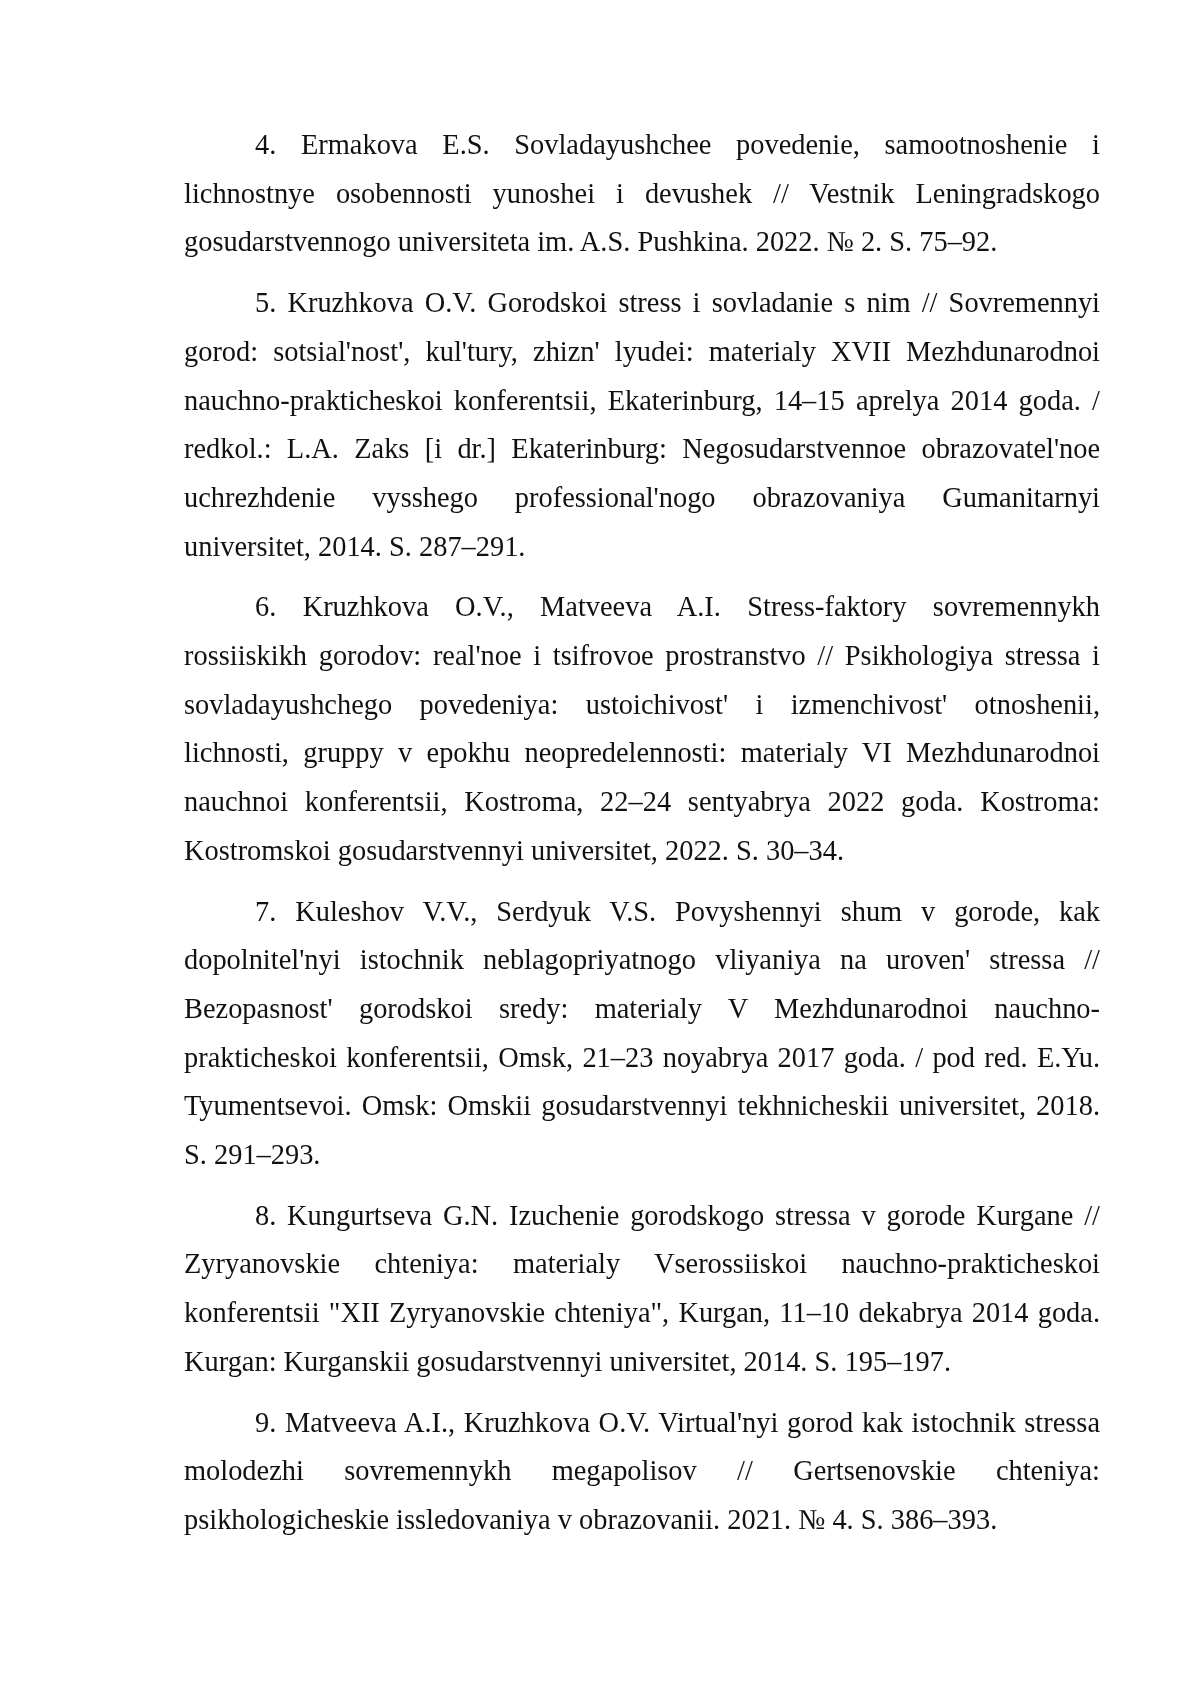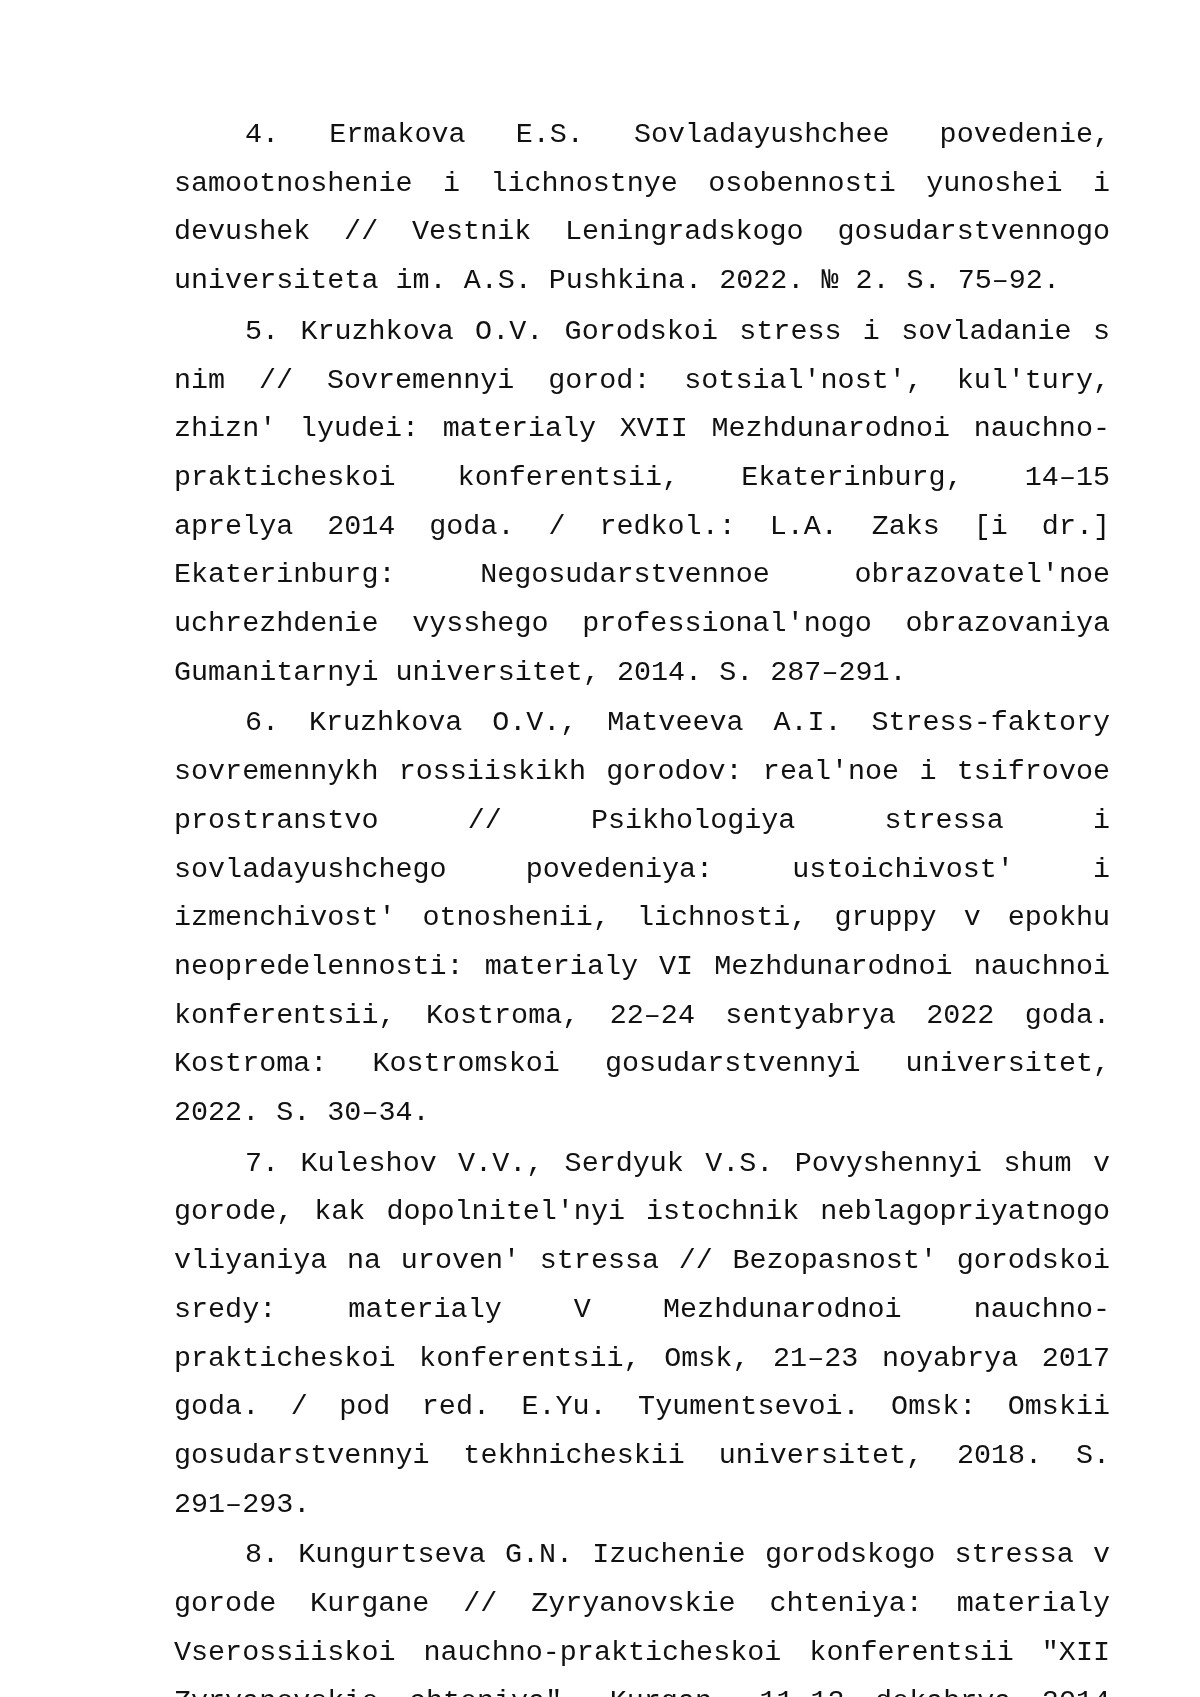--- a/index.html
+++ b/index.html
@@ -17,29 +17,29 @@
       position: absolute;
       left: 172px;
       top: 109px;
       width: 940px;
       font-family: "Liberation Serif", "DejaVu Serif", serif;
       font-size: 28.4px;
       line-height: 48.7px;
       color: #111111;
     }
     .ref {
-      margin: 2px;
+      margin: 12px;
       text-align: justify;
       text-indent: 71px;
       hyphens: none;
-      font-family: Liberation Mono, monospace;
     }
   </style>
 </head>
 <body>
 
 <div class="page">
   <p class="ref">4. Ermakova E.S. Sovladayushchee povedenie, samootnoshenie i lichnostnye osobennosti yunoshei i devushek // Vestnik Leningradskogo gosudarstvennogo universiteta im. A.S. Pushkina. 2022. № 2. S. 75–92.</p>
   <p class="ref">5. Kruzhkova O.V. Gorodskoi stress i sovladanie s nim // Sovremennyi gorod: sotsial'nost', kul'tury, zhizn' lyudei: materialy XVII Mezhdunarodnoi nauchno-prakticheskoi konferentsii, Ekaterinburg, 14–15 aprelya 2014 goda. / redkol.: L.A. Zaks [i dr.] Ekaterinburg: Negosudarstvennoe obrazovatel'noe uchrezhdenie vysshego professional'nogo obrazovaniya Gumanitarnyi universitet, 2014. S. 287–291.</p>
   <p class="ref">6. Kruzhkova O.V., Matveeva A.I. Stress-faktory sovremennykh rossiiskikh gorodov: real'noe i tsifrovoe prostranstvo // Psikhologiya stressa i sovladayushchego povedeniya: ustoichivost' i izmenchivost' otnoshenii, lichnosti, gruppy v epokhu neopredelennosti: materialy VI Mezhdunarodnoi nauchnoi konferentsii, Kostroma, 22–24 sentyabrya 2022 goda. Kostroma: Kostromskoi gosudarstvennyi universitet, 2022. S. 30–34.</p>
   <p class="ref">7. Kuleshov V.V., Serdyuk V.S. Povyshennyi shum v gorode, kak dopolnitel'nyi istochnik neblagopriyatnogo vliyaniya na uroven' stressa // Bezopasnost' gorodskoi sredy: materialy V Mezhdunarodnoi nauchno-prakticheskoi konferentsii, Omsk, 21–23 noyabrya 2017 goda. / pod red. E.Yu. Tyumentsevoi. Omsk: Omskii gosudarstvennyi tekhnicheskii universitet, 2018. S. 291–293.</p>
-  <p class="ref">8. Kungurtseva G.N. Izuchenie gorodskogo stressa v gorode Kurgane // Zyryanovskie chteniya: materialy Vserossiiskoi nauchno-prakticheskoi konferentsii "XII Zyryanovskie chteniya", Kurgan, 11–12 dekabrya 2014 goda. Kurgan: Kurganskii gosudarstvennyi universitet, 2014. S. 195–197.</p>
+  <p class="ref">8. Kungurtseva G.N. Izuchenie gorodskogo stressa v gorode Kurgane // Zyryanovskie chteniya: materialy Vserossiiskoi nauchno-prakticheskoi konferentsii "XII Zyryanovskie chteniya", Kurgan, 11–10 dekabrya 2014 goda. Kurgan: Kurganskii gosudarstvennyi universitet, 2014. S. 195–197.</p>
+  <p class="ref">9. Matveeva A.I., Kruzhkova O.V. Virtual'nyi gorod kak istochnik stressa molodezhi sovremennykh megapolisov // Gertsenovskie chteniya: psikhologicheskie issledovaniya v obrazovanii. 2021. № 4. S. 386–393.</p>
 </div>
 
 </body></html>

